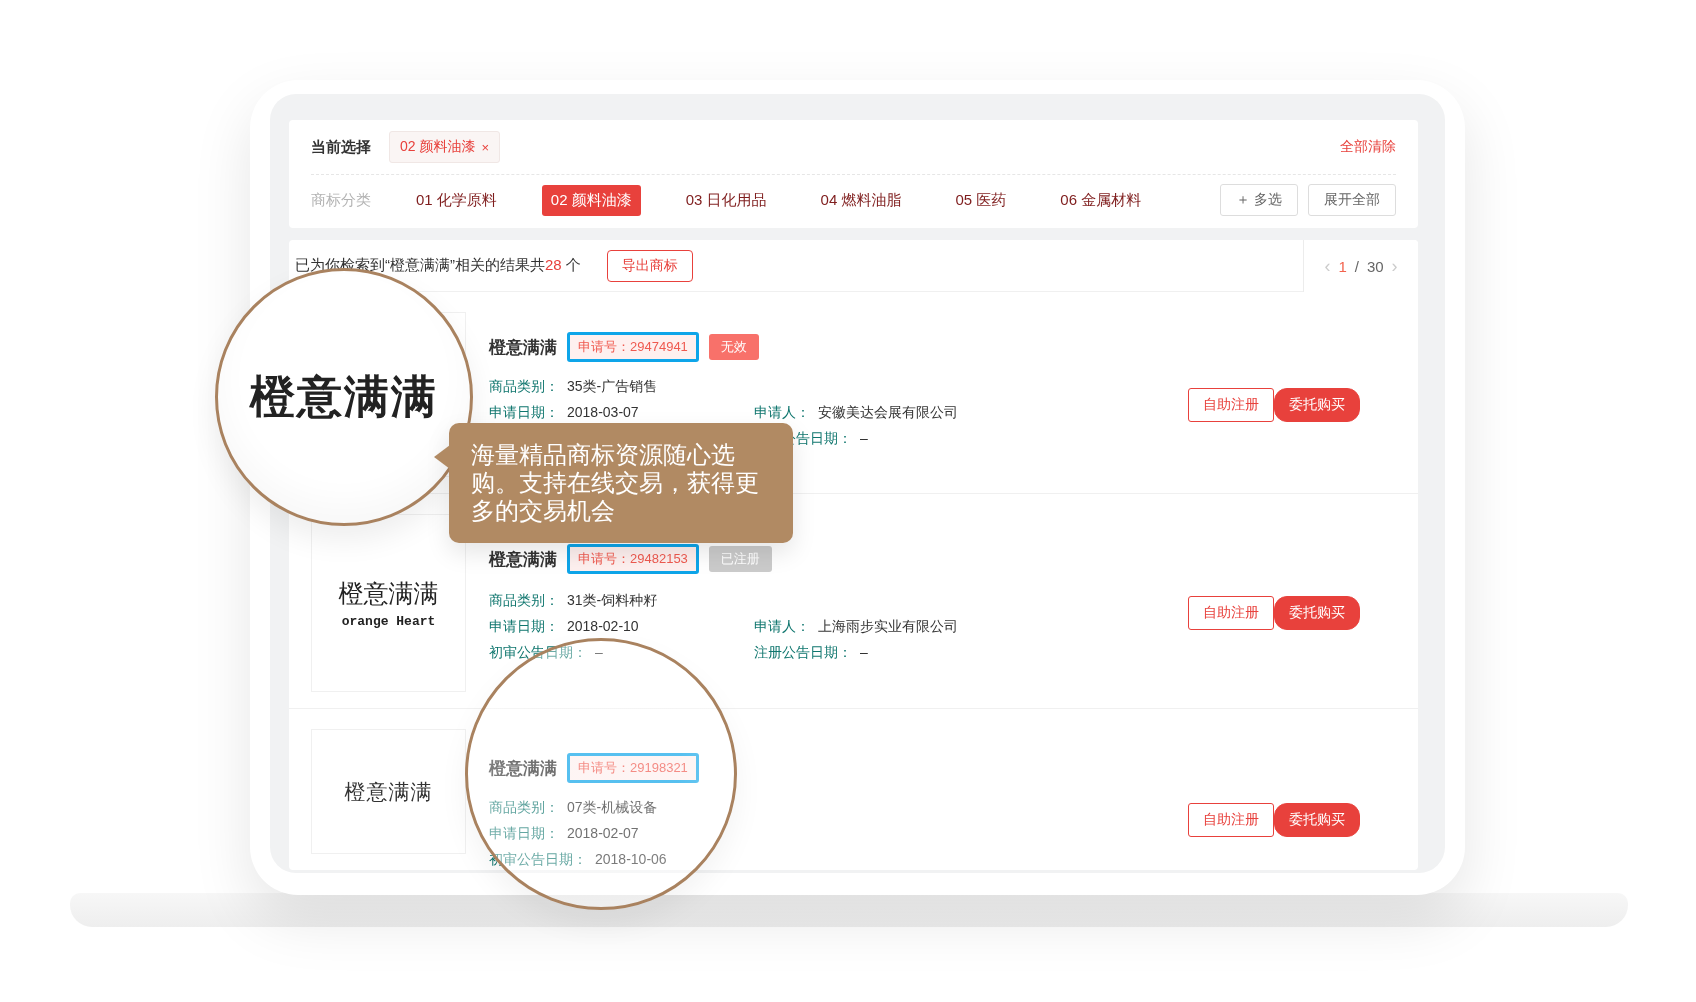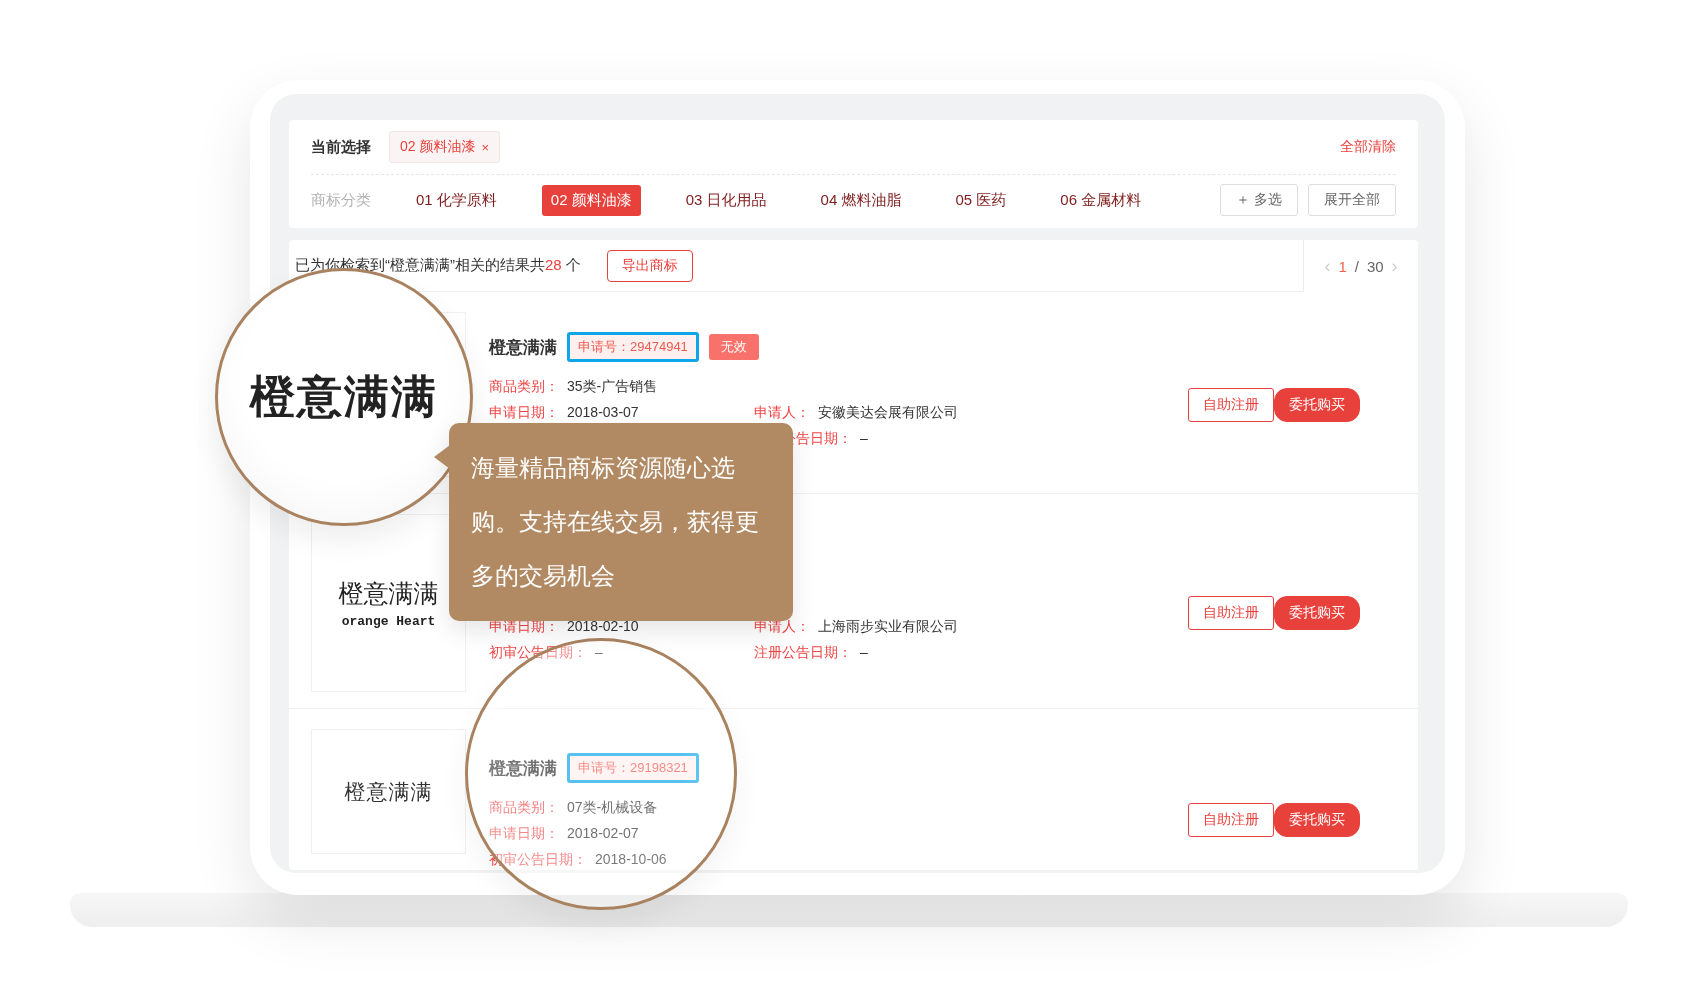--- a/index.html
+++ b/index.html
@@ -61,41 +61,41 @@
   .tm-sub { font-family:"Liberation Mono","DejaVu Sans Mono",monospace; font-weight:bold; font-size:13px; color:#222; margin-top:4px; }
   .details { position:absolute; left:200px; top:0; right:240px; }
   .title-line { position:absolute; display:flex; align-items:center; gap:10px; }
   .tm-title { font-size:17px; font-weight:bold; color:#333; }
   .appno-badge { background:#fef0ef; border:3px solid #0ea5e9; color:#ef5a50; font-size:13px;
                  border-radius:3px; padding:3px 8px; white-space:nowrap; }
   .status-badge { font-size:13px; color:#fff; border-radius:3px; padding:4px 12px; }
   .status-invalid { background:#f8716a; }
   .status-registered { background:#cbcbcb; }
   .dline { position:absolute; font-size:14px; color:#333; display:flex; }
-  .dlabel { color:#ef4444; margin-right:8px; white-space:nowrap; }
+  .dlabel { color:#0f766e; margin-right:8px; white-space:nowrap; }
   .dcol1 { width:265px; display:flex; }
   .dcol2 { display:flex; }
   .row-buttons { position:absolute; right:58px; display:flex; }
   .btn-outline { background:#fff; border:1px solid #e8413c; color:#e8413c; font-size:14px;
                  border-radius:3px; padding:7px 14px; cursor:pointer; font-family:inherit; white-space:nowrap; }
   .btn-solid { background:#e8413c; border:1px solid #e8413c; color:#fff; font-size:14px;
                border-radius:13px; padding:7px 14px; cursor:pointer; font-family:inherit; white-space:nowrap; }
 
   
   .magnifier1 { position:absolute; left:215px; top:268px; width:258px; height:258px; border-radius:50%;
                 background:#fff; border:3px solid #a9825f; z-index:10;
                 box-shadow:0 14px 30px rgba(0,0,0,.07), inset 0 -18px 35px rgba(0,0,0,.03);
                 display:flex; align-items:center; justify-content:center; }
   .magnifier1 .big-mark { font-size:45px; font-weight:600; color:#222; letter-spacing:2px; }
   .magnifier2 { position:absolute; left:465px; top:638px; width:272px; height:272px; border-radius:50%;
                 border:3px solid #a9825f; z-index:9; pointer-events:none;
                 background:radial-gradient(circle at 50% 45%, rgba(255,255,255,.30) 40%, rgba(255,255,255,.55) 100%);
                 box-shadow:0 14px 30px rgba(0,0,0,.05); }
   .tooltip { position:absolute; background:#b18a63; border-radius:10px; color:#fff;
-             font-size:24px; line-height:54px; padding:18px 22px; z-index:20;
+             font-size:24px; line-height:28px; padding:18px 22px; z-index:20;
              box-shadow:0 10px 24px rgba(0,0,0,.10); }
   .tooltip1 { left:449px; top:423px; width:344px; }
   .tooltip2 { left:672px; top:748px; width:342px; }
   .tooltip .tail { position:absolute; left:-15px; width:0; height:0;
                    border-top:12px solid transparent; border-bottom:12px solid transparent;
                    border-right:16px solid #b18a63; }
   .tooltip1 .tail { top:22px; }
   .tooltip2 .tail { top:20px; }
 </style>
 </head>

